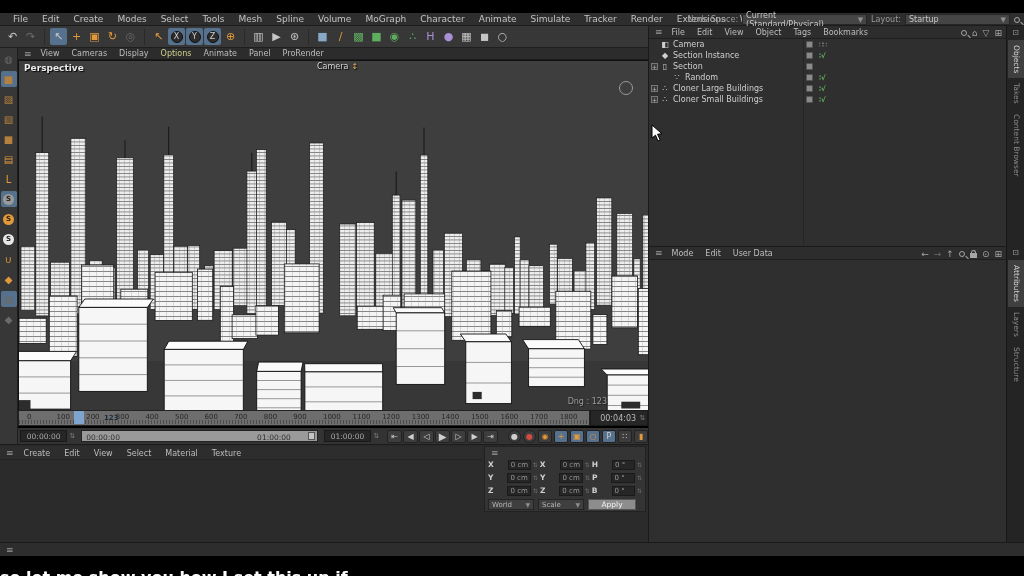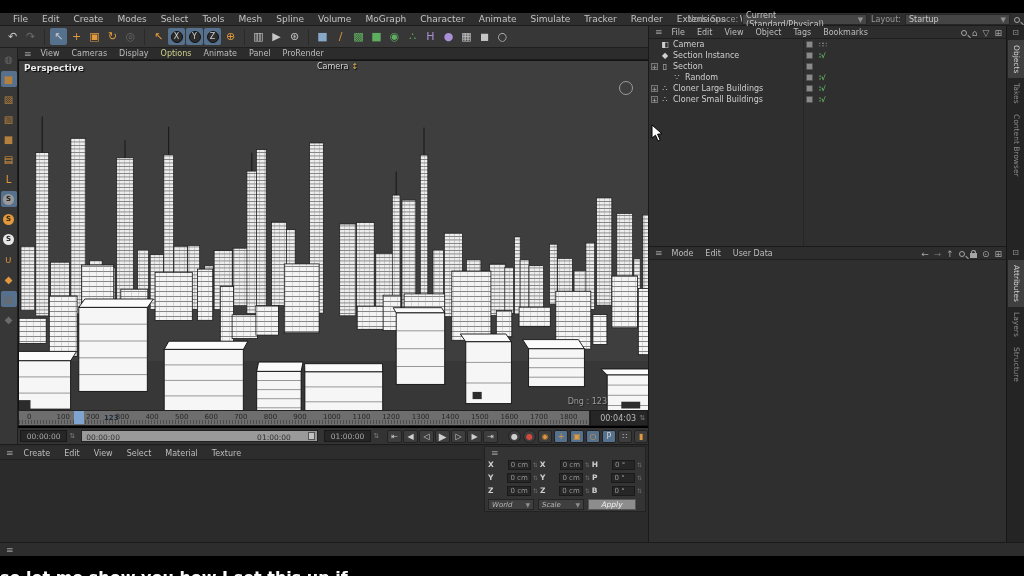--- a/index.html
+++ b/index.html
@@ -90,21 +90,21 @@
   #matmenu .mitem{padding:0 7px;}
 
   
   #coords{left:484px;top:446px;width:162px;height:66px;background:#343434;border:1px solid #222;font-size:8px;}
   #coords .chead{height:11px;display:flex;align-items:center;color:#9a9a9a;padding-left:3px;gap:40px;}
   .crow{display:flex;align-items:center;gap:2px;padding:0 3px;height:13px;}
   .clab{width:7px;color:#cfcfcf;font-weight:bold;font-size:7.5px;}
   .cfield{width:33px;height:10px;background:#262626;border:1px solid #1a1a1a;color:#969696;font-size:7px;
     display:flex;align-items:center;padding-left:2px;margin-left:12px;}
   .cstp{color:#6e6e6e;font-size:6px;width:5px;}
-  #coords .cbottom{display:flex;gap:4px;padding:2px 3px 0;font-style:italic;}
+  #coords .cbottom{display:flex;gap:4px;padding:2px 3px 0;}
   .cselect{width:46px;height:11px;background:#3f3f3f;border:1px solid #242424;color:#b5b5b5;font-size:7px;
     display:flex;align-items:center;justify-content:space-between;padding:0 3px;}
   #apply-btn{width:48px;height:11px;background:#8d8d8d;color:#f2f2f2;font-size:7.5px;display:flex;
     align-items:center;justify-content:center;border:1px solid #555;}
 
   
   #om{left:648px;top:26px;width:358px;height:220px;background:#2f2f2f;border-left:1px solid #1a1a1a;}
   #om-menu,#am-menu{height:13px;background:#2d2d2d;border-bottom:1px solid #1f1f1f;display:flex;
     align-items:center;font-size:8px;color:#bdbdbd;padding-left:3px;}
   #om-menu .mitem,#am-menu .mitem{padding:0 6px;}

